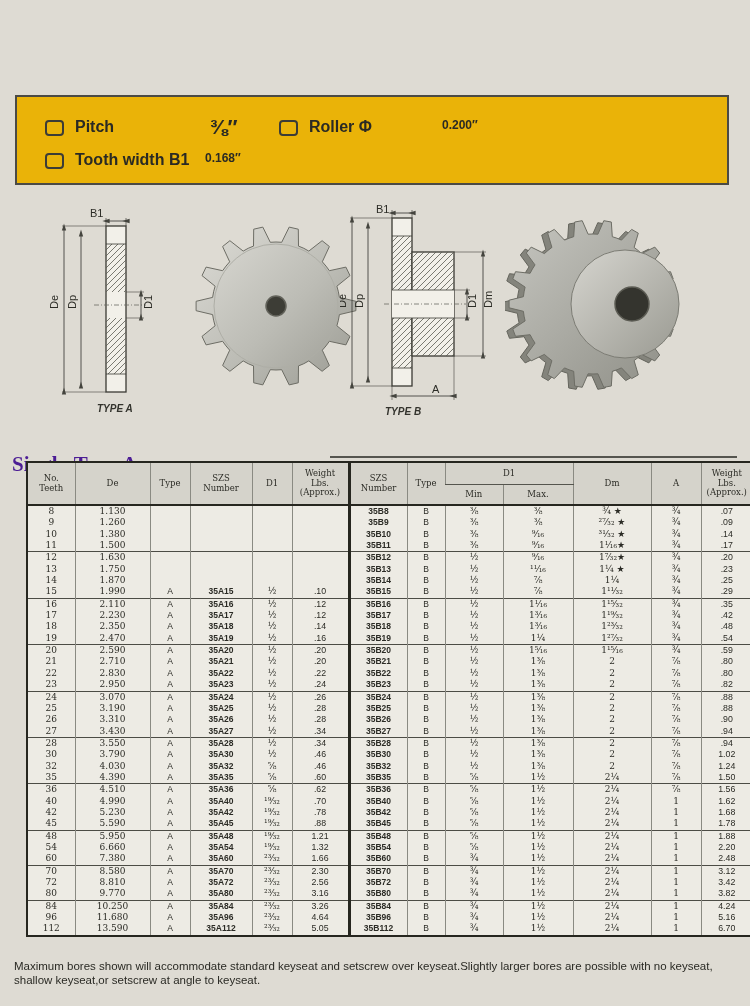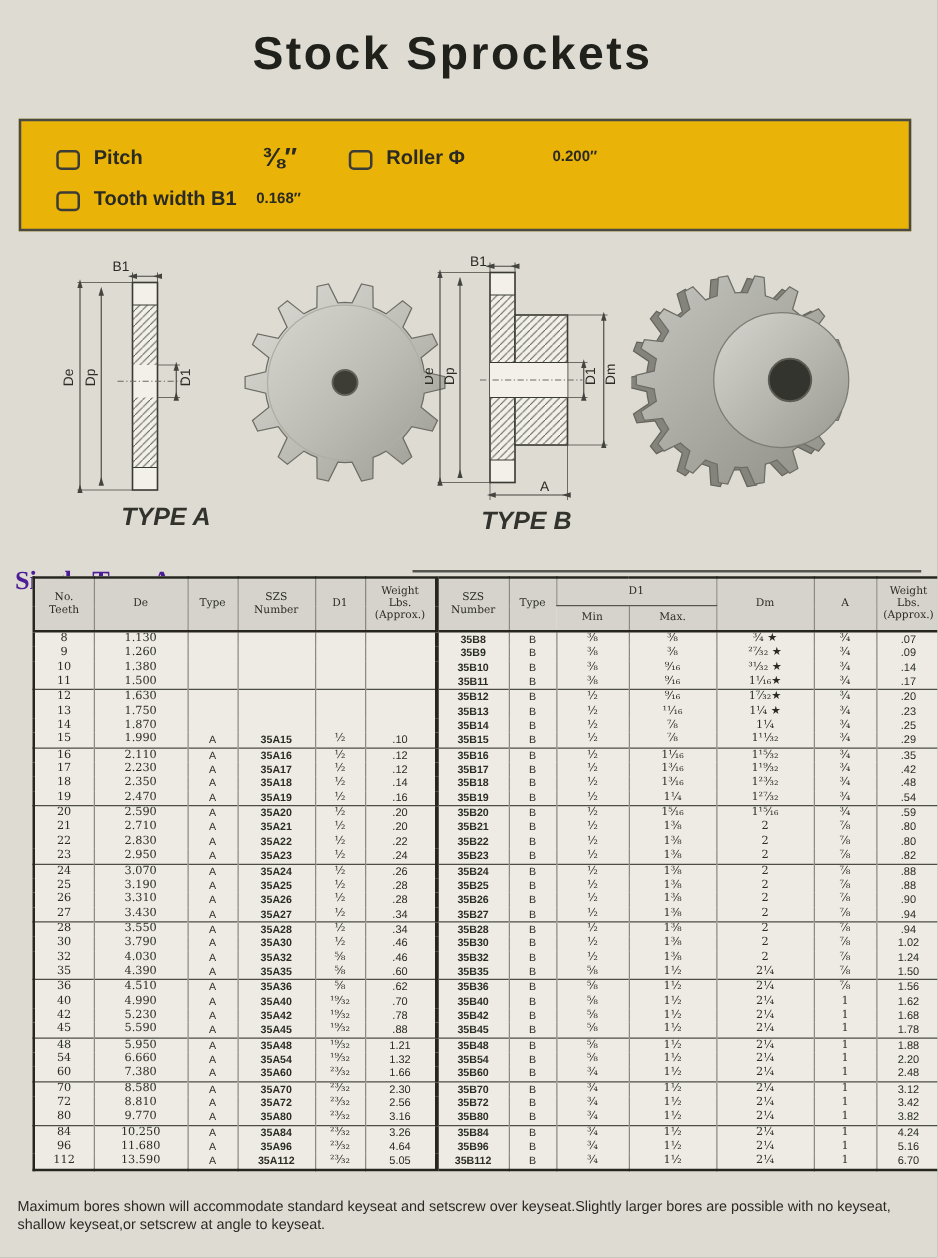--- a/index.html
+++ b/index.html
@@ -10,21 +10,21 @@
   .page-title{position:absolute;left:202px;top:22px;font-size:37px;font-weight:bold;letter-spacing:2px;color:#21211c;}
   
   .spec-box{position:absolute;left:15px;top:95px;width:710px;height:86px;border:2px solid #4a4a45;background:#eab308;}
   .spec-row{position:absolute;left:0;width:100%;height:26px;}
   .chk{display:inline-block;width:15px;height:12px;border:2px solid #3c3c37;border-radius:4px;background:transparent;vertical-align:middle;}
   .spec-label{font-size:16px;font-weight:bold;color:#2a2a24;}
   .spec-val{font-size:12px;font-weight:bold;color:#2a2a24;}
   .frac-big{font-size:21px;}
   .abs{position:absolute;}
   
-  .type-caption{position:absolute;font-size:20px;font-style:italic;font-weight:bold;color:#33332d;}
+  .type-caption{position:absolute;font-size:10px;font-style:italic;font-weight:bold;color:#33332d;}
   .single-heading{position:absolute;font-family:Liberation Serif, serif;font-size:21px;font-weight:bold;color:#4c1d95;margin-top:32px;}
   .b-underline{position:absolute;left:330px;top:456px;width:407px;height:2px;background:#55554f;}
   
   .tbl-wrap{position:absolute;left:12px;top:461px;width:627px;padding-left:14px;}
   table{border-collapse:collapse;table-layout:fixed;width:726px;background:#edebe4;border:2px solid #26261f;}
   th,td{overflow:hidden;white-space:nowrap;text-align:center;vertical-align:middle;padding:0;
         font-family:"DejaVu Serif","Liberation Serif",serif;}
   thead th{background:#d5d3cb;font-size:8.5px;font-weight:normal;line-height:9.5px;white-space:pre-line;
            border-bottom:1px solid #55554e;color:#2c2c26;}
   thead tr.h1 th{height:21px;}
@@ -43,21 +43,20 @@
   .foot-star{position:absolute;left:14px;top:938px;font-size:12px;color:#2a2a24;}
   .foot-note{position:absolute;left:14px;top:959px;width:730px;font-size:11.5px;line-height:14px;
              color:#2a2a24;white-space:pre-line;}
   svg text{font-family:"Liberation Sans",sans-serif;}
 </style>
 </head>
 <body>
 
 <div class="page">
 
-  <div class="page-title">Stock Sprockets</div>
 
   <div class="spec-box">
     <div class="spec-row" style="top:17px;">
       <span class="chk abs" style="left:28px;top:6px;"></span>
       <span class="spec-label abs" style="left:58px;top:4px;">Pitch</span>
       <span class="spec-val frac-big abs" style="left:193px;top:1px;">⅜″</span>
       <span class="chk abs" style="left:262px;top:6px;"></span>
       <span class="spec-label abs" style="left:292px;top:4px;text-align:right;">Roller Φ</span>
       <span class="spec-val abs" style="left:425px;top:4px;">0.200″</span>
     </div>

